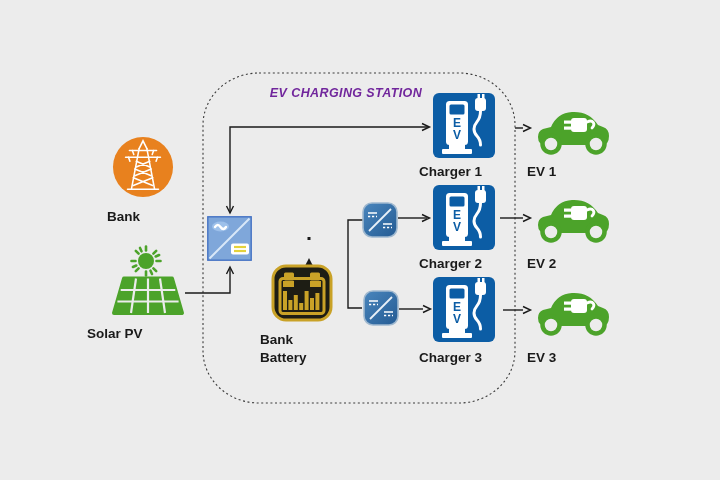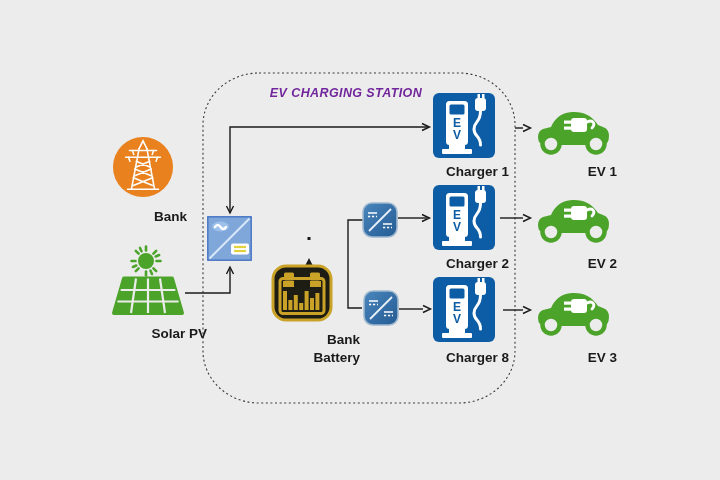--- a/index.html
+++ b/index.html
@@ -2,21 +2,21 @@
 <html><head>
 <meta charset="utf-8">
 <style>
   html,body{margin:0;padding:0;}
   .canvas{
     position:relative;width:720px;height:480px;background:#ECECEC;
     font-family:"Liberation Sans","DejaVu Sans",sans-serif;overflow:hidden;
   }
   .abs{position:absolute;}
   .label{
-    position:absolute;text-align:right;font-weight:bold;
+    position:absolute;text-align:left;font-weight:bold;
     font-size:13.5px;color:#1a1a1a;line-height:18px;
   }
   .station-title{
     position:absolute;text-align:center;font-weight:bold;
     font-size:12.5px;letter-spacing:.4px;color:#71269C;font-style:italic;
   }
   svg{display:block;}
 </style>
 </head>
 <body>
@@ -200,21 +200,21 @@
     <rect x="16.5" y="11.5" width="15" height="10" rx="1.5" fill="#0C5DA5"></rect>
     <text x="24" y="34" text-anchor="middle" font-size="12" font-weight="bold" fill="#0C5DA5" font-family="Liberation Sans, sans-serif">E</text>
     <text x="24" y="46" text-anchor="middle" font-size="12" font-weight="bold" fill="#0C5DA5" font-family="Liberation Sans, sans-serif">V</text>
     <rect x="16" y="52" width="16" height="4" fill="#fff"></rect>
     <rect x="9" y="56" width="30" height="5" rx="1" fill="#fff"></rect>
     <rect x="42" y="5" width="11" height="13" rx="3" fill="#fff"></rect>
     <rect x="44.5" y="1" width="2.5" height="5" fill="#fff"></rect>
     <rect x="49" y="1" width="2.5" height="5" fill="#fff"></rect>
     <path d="M47.5,18 C47.5,30 41,28 41,36 C41,44 47.5,42 47.5,52" stroke="#fff" stroke-width="3" fill="none" stroke-linecap="round"></path>
   </svg>
-  <div class="label" style="left:419px;top:349px;width:90px">Charger 8</div>
+  <div class="label" style="left:419px;top:349px;width:90px">Charger 3</div>
 
   <svg class="abs" style="left:534px;top:100px" width="78" height="58" viewBox="0 0 78 58">
     <path d="M12,45 Q4,45 4,37 Q4,31 9,29 L17,27 Q23,13 38,12 Q55,11 64,25 L69,27 Q75,29 75,36 Q75,45 68,45 Z" fill="#4CA32A"></path>
     <circle cx="17" cy="44" r="8.5" fill="#ECECEC" stroke="#4CA32A" stroke-width="4.5"></circle>
     <circle cx="62" cy="44" r="8.5" fill="#ECECEC" stroke="#4CA32A" stroke-width="4.5"></circle>
     <g>
       <rect x="37" y="18" width="16" height="14" rx="3" fill="#fff"></rect>
       <rect x="30" y="20.5" width="7" height="3.2" fill="#fff"></rect>
       <rect x="30" y="26.5" width="7" height="3.2" fill="#fff"></rect>
       <path d="M53,22 C59,19 62,24 58,28" stroke="#fff" stroke-width="2.8" fill="none" stroke-linecap="round"></path>

